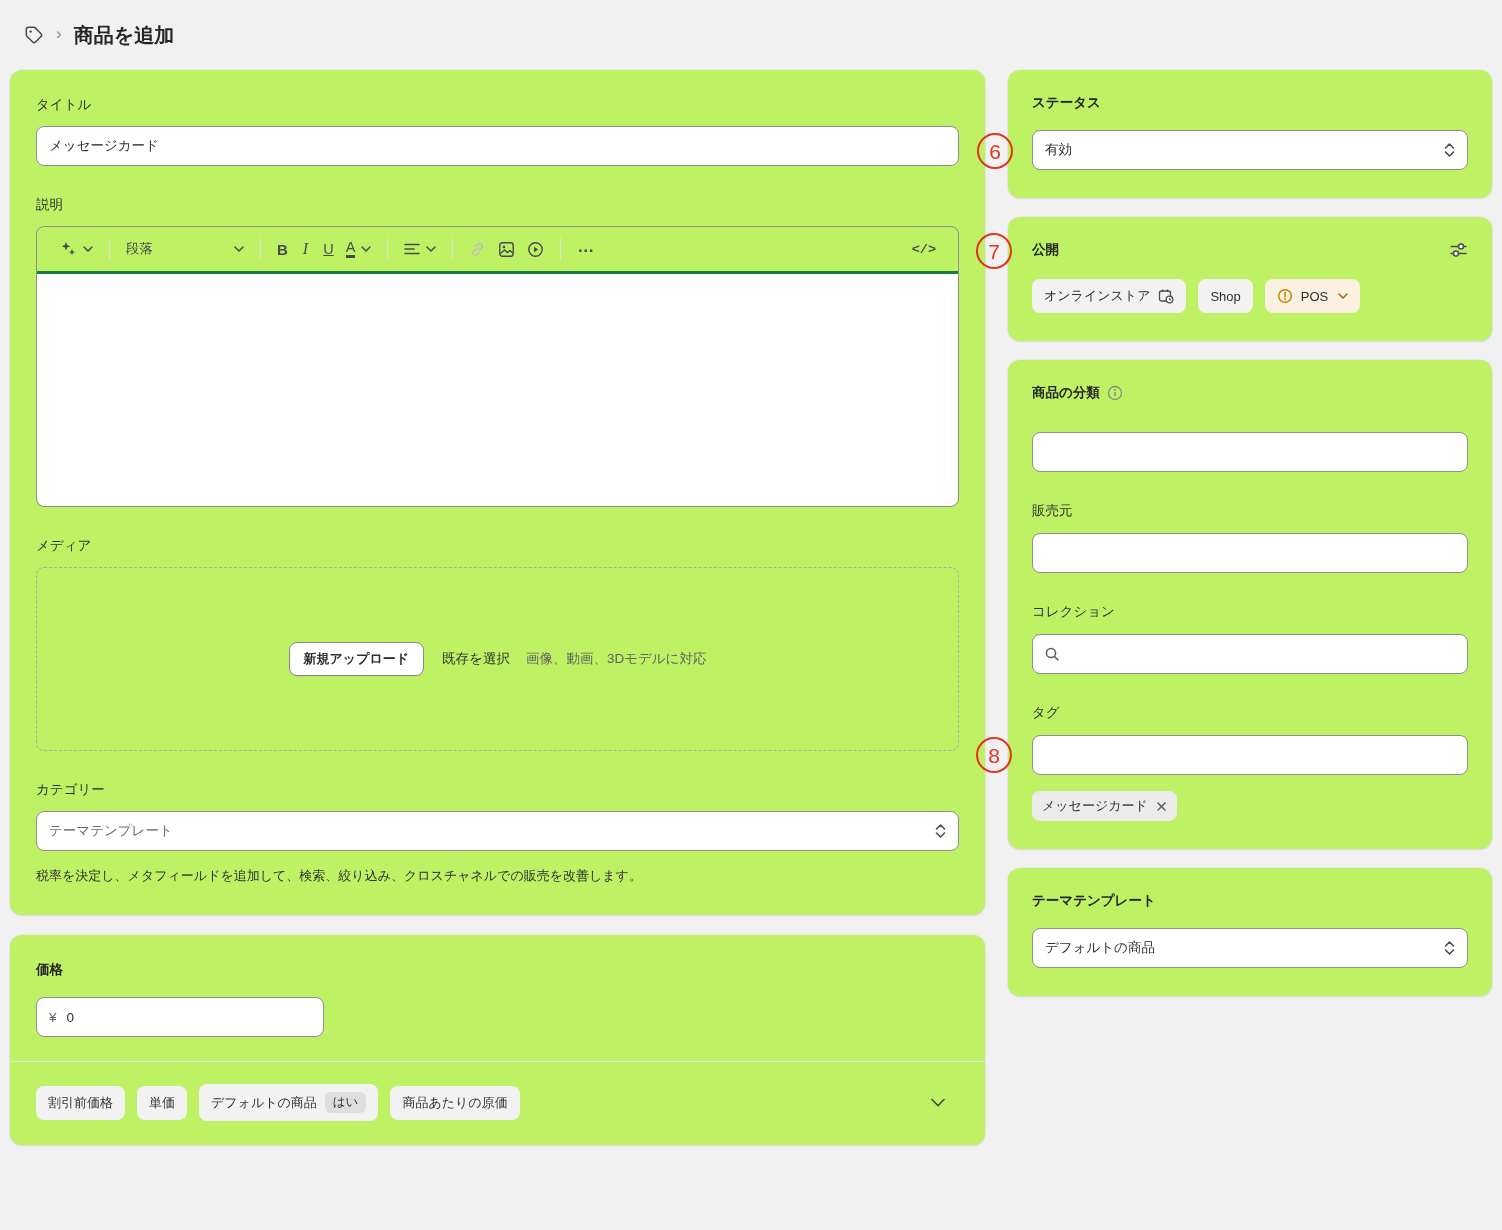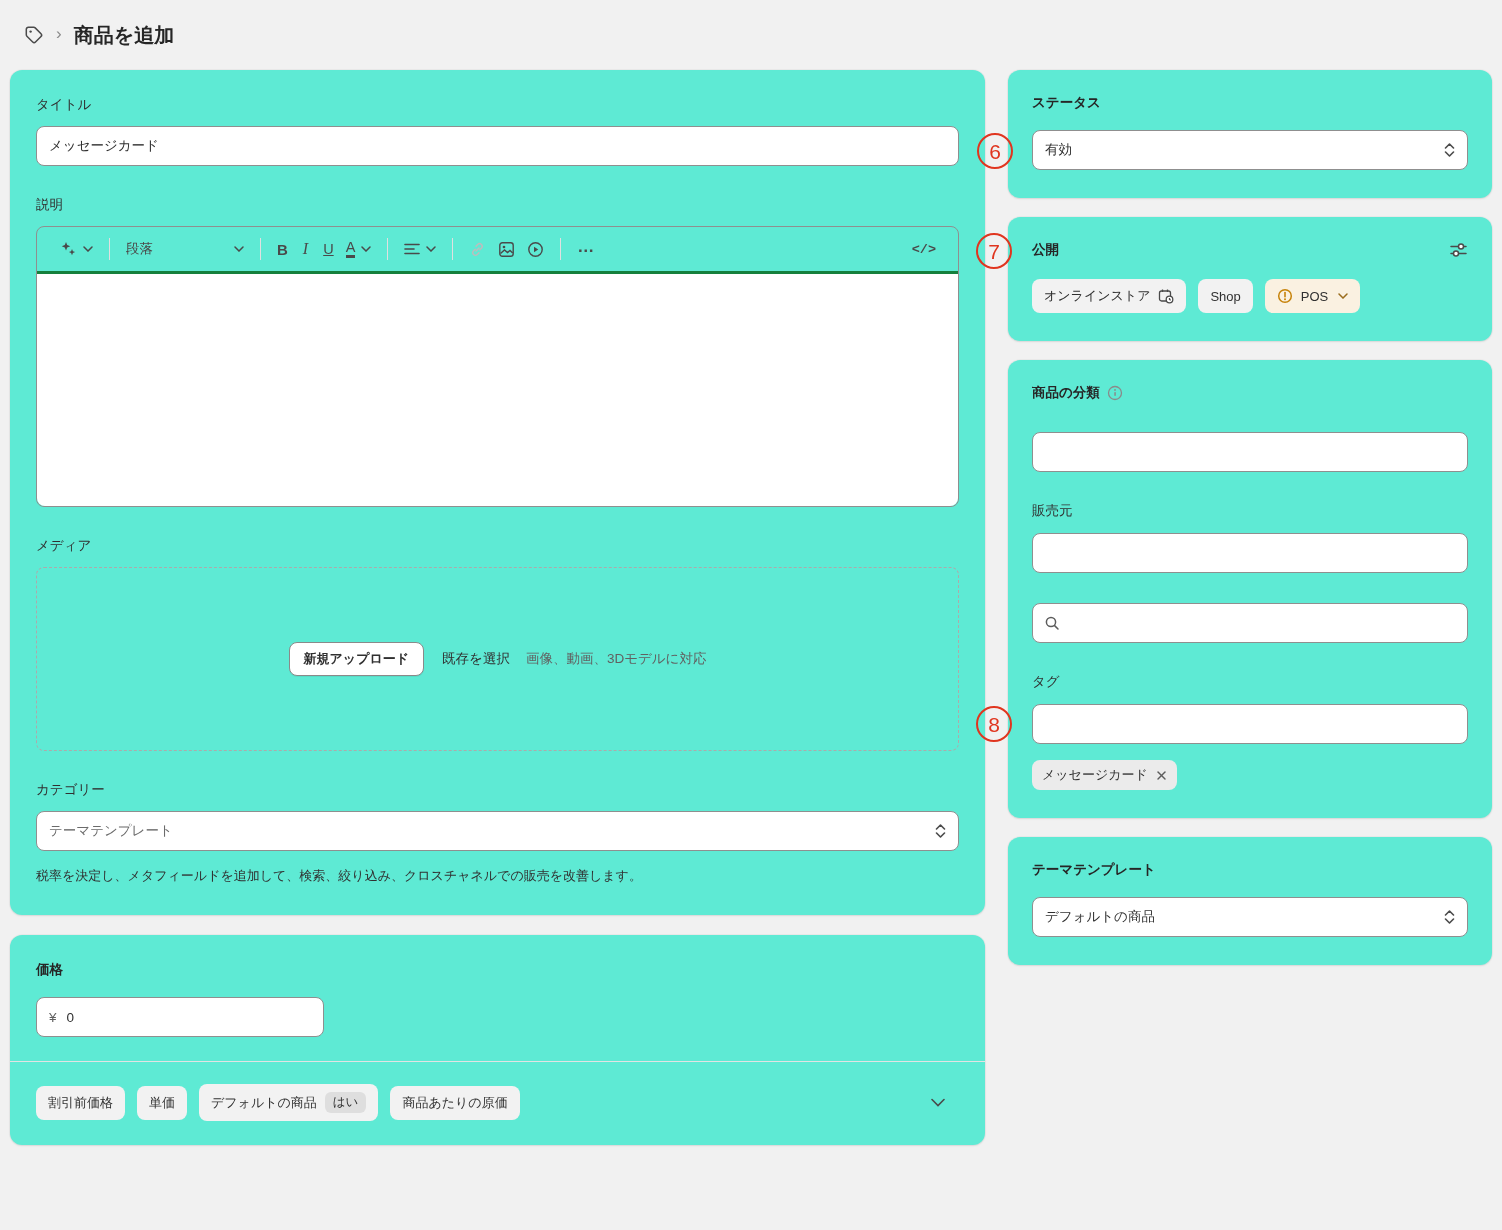--- a/index.html
+++ b/index.html
@@ -19,21 +19,21 @@
   .breadcrumb { height:70px; display:flex; align-items:center; gap:12px; padding-left:14px; }
   .breadcrumb .sep { color:#8a8a8a; font-size:17px; margin-top:-2px; }
   .page-title { font-size:20px; font-weight:700; color:#262626; }
 
   
   .columns { display:flex; gap:23px; align-items:flex-start; }
   .col-left { width:975px; display:flex; flex-direction:column; gap:20px; }
   .col-right { width:484px; display:flex; flex-direction:column; gap:19px; }
 
   .card {
-    background:#5eead4; border-radius:12px;
+    background:#bef264; border-radius:12px;
     box-shadow:0 1px 2px rgba(0,0,0,.08), 0 0 0 1px rgba(0,0,0,.03);
   }
   .main-card { padding:26px 26px 30px; }
   .price-card { padding:26px 26px 24px; }
   .side-card { padding:24px 24px 28px; }
 
   .field-label { font-size:13.5px; color:#303030; margin-bottom:12px; }
   .section { margin-top:30px; }
   .card-heading { font-size:13.5px; font-weight:700; color:#262626; }
 
@@ -370,20 +370,21 @@
         <div class="org-field">
           <input class="text-input" type="text" style="">
         </div>
 
         <div class="org-field">
           <div class="field-label">販売元</div>
           <input class="text-input" type="text" style="">
         </div>
 
         <div class="org-field">
+          <div class="field-label">コレクション</div>
           <div class="input-wrap">
             <span class="lead-icon icon">
               <svg width="16" height="16" viewBox="0 0 16 16" fill="none" stroke="#5c5c5c" stroke-width="1.5">
                   <circle cx="7" cy="7" r="4.6"></circle>
                   <line x1="10.6" y1="10.6" x2="14" y2="14" stroke-linecap="round"></line>
                 </svg>
             </span>
             <input class="text-input with-icon" type="text" style="">
           </div>
         </div>

